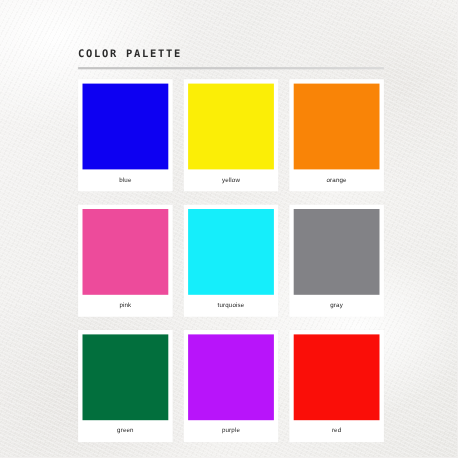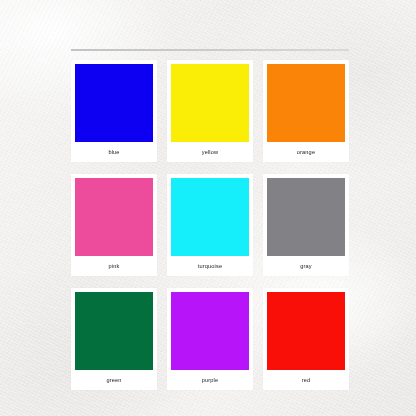--- a/index.html
+++ b/index.html
@@ -99,20 +99,21 @@
 </style>
 </head>
 <body>
 
 <div id="page">
   <div id="grain"></div>
 </div>
 
 <div id="content">
 
+  <div class="palette-title">COLOR PALETTE</div>
 
   <div class="title-rule"></div>
 
   <div class="swatch-grid">
 
     <div class="swatch-card">
       <span class="swatch-chip" style="background-color: rgb(13, 0, 242);"></span>
       <div class="swatch-label">blue</div>
     </div>
 

